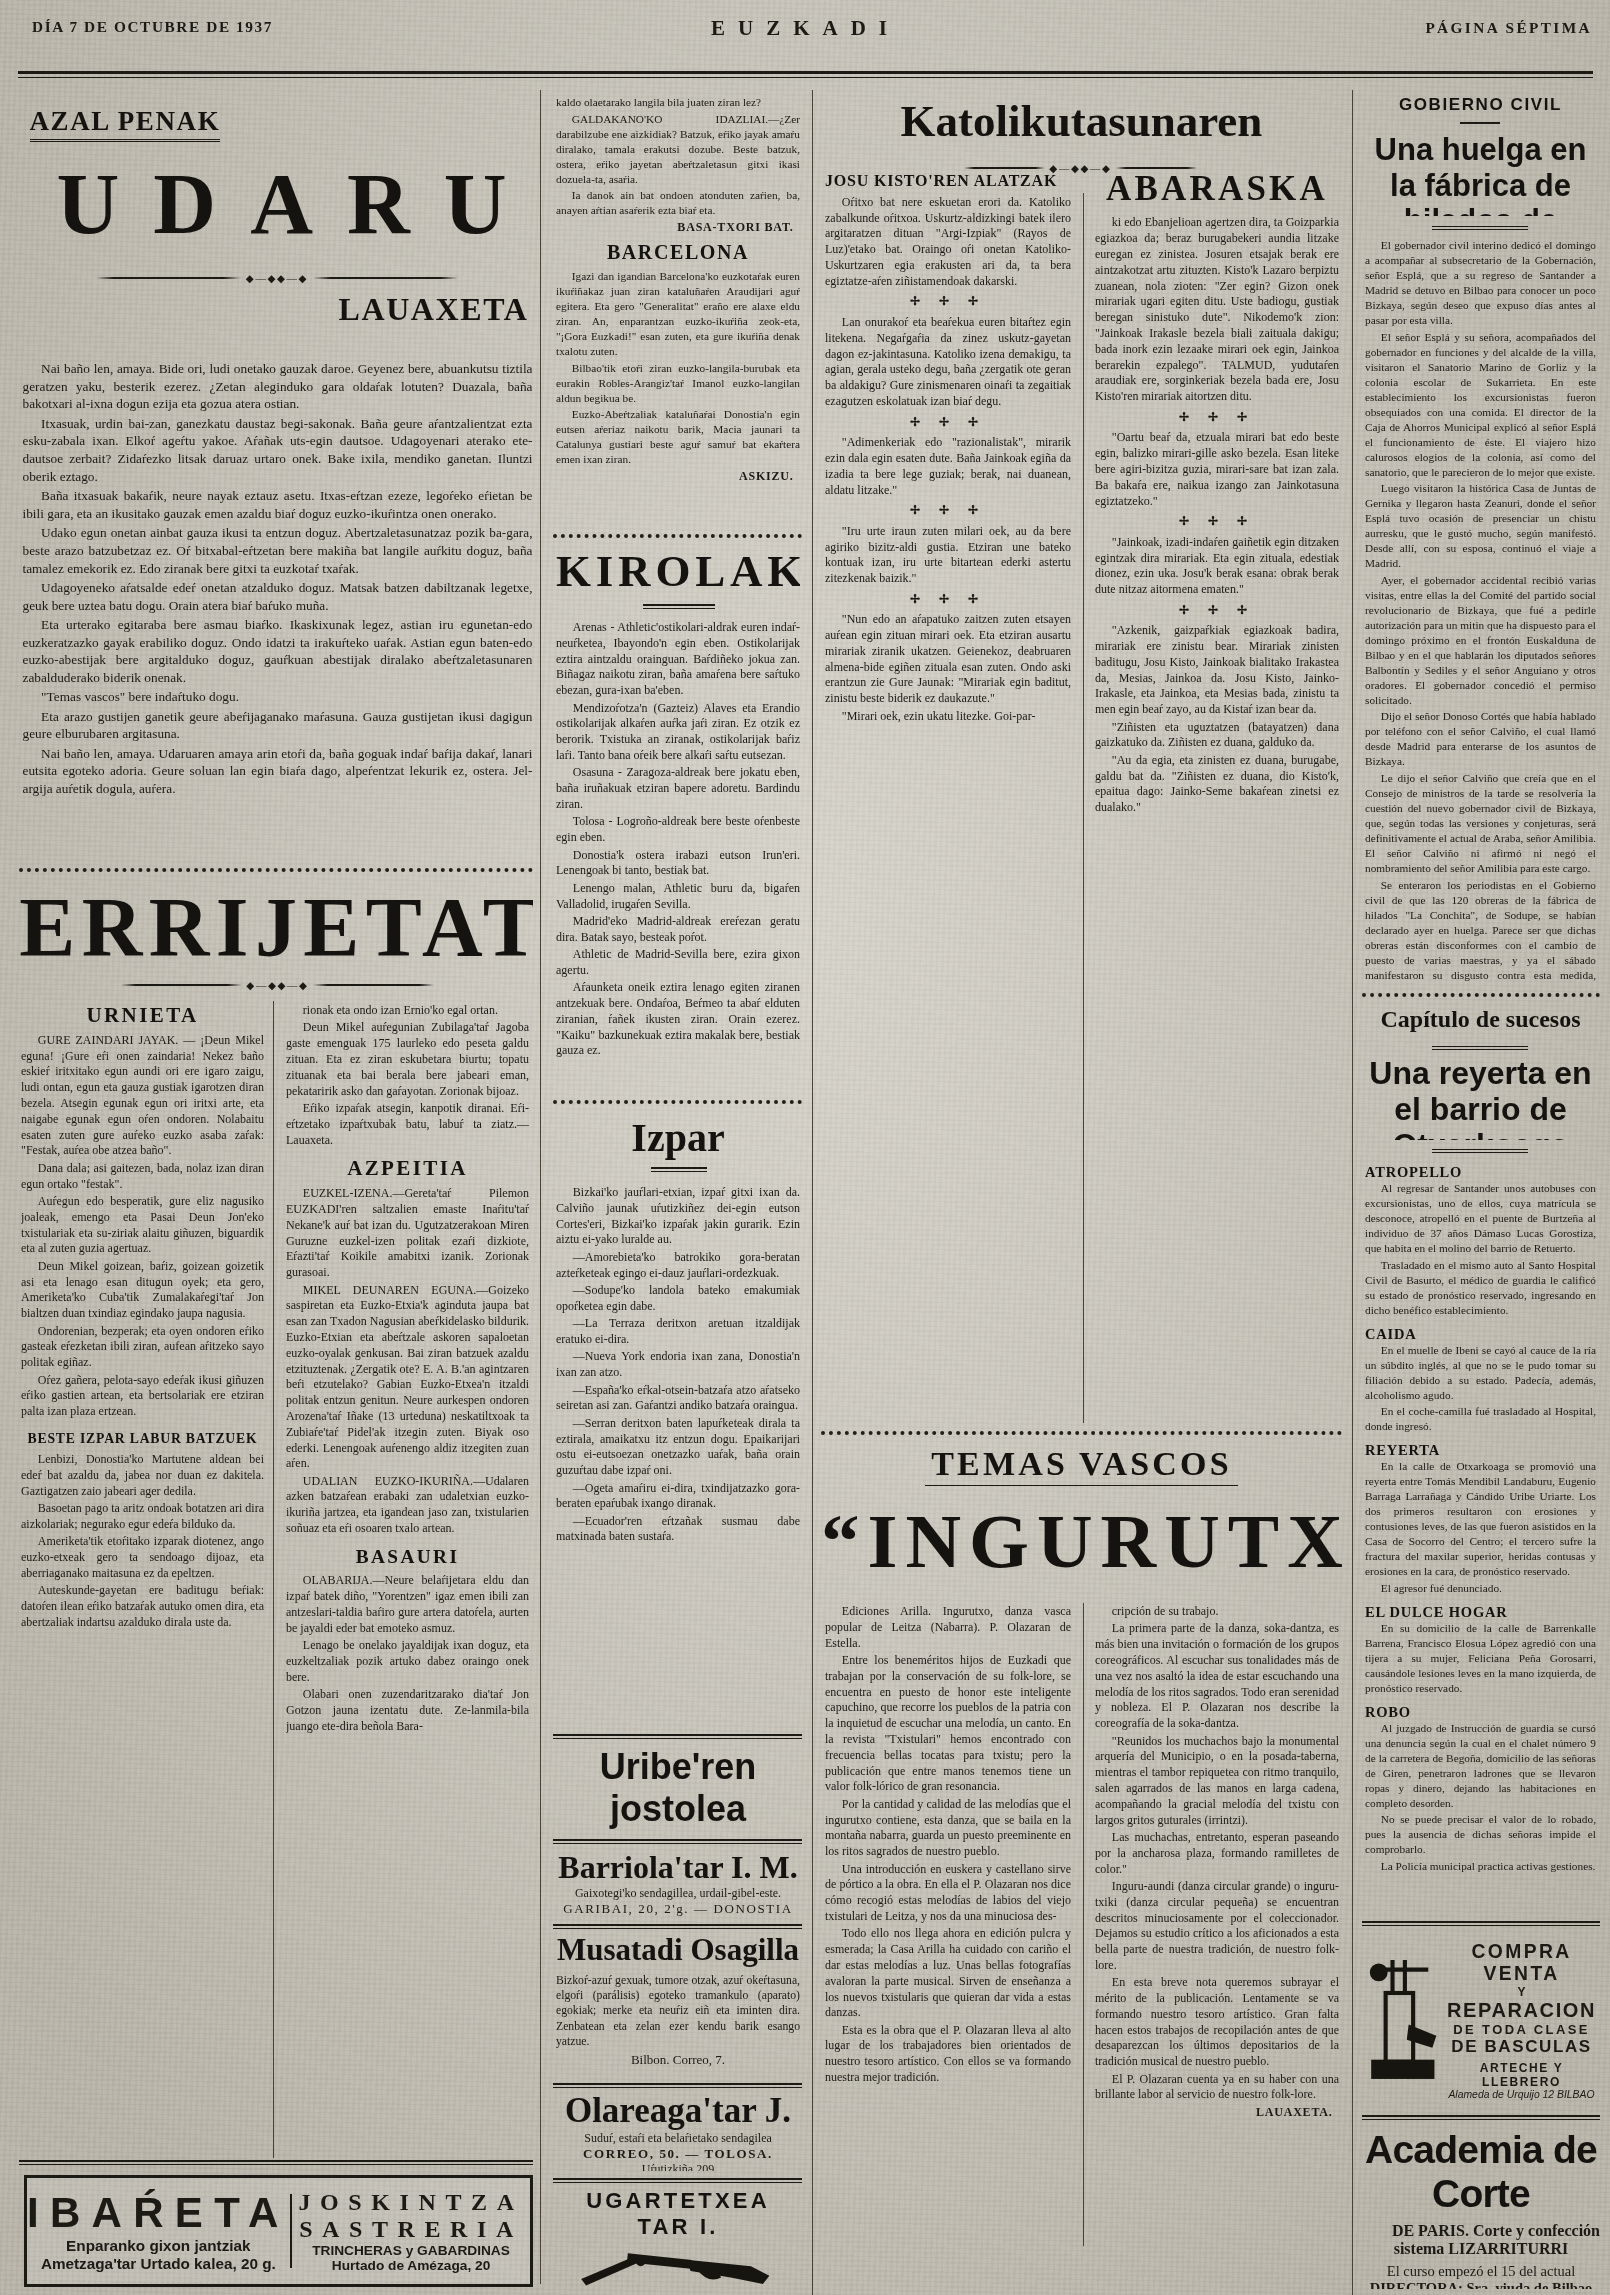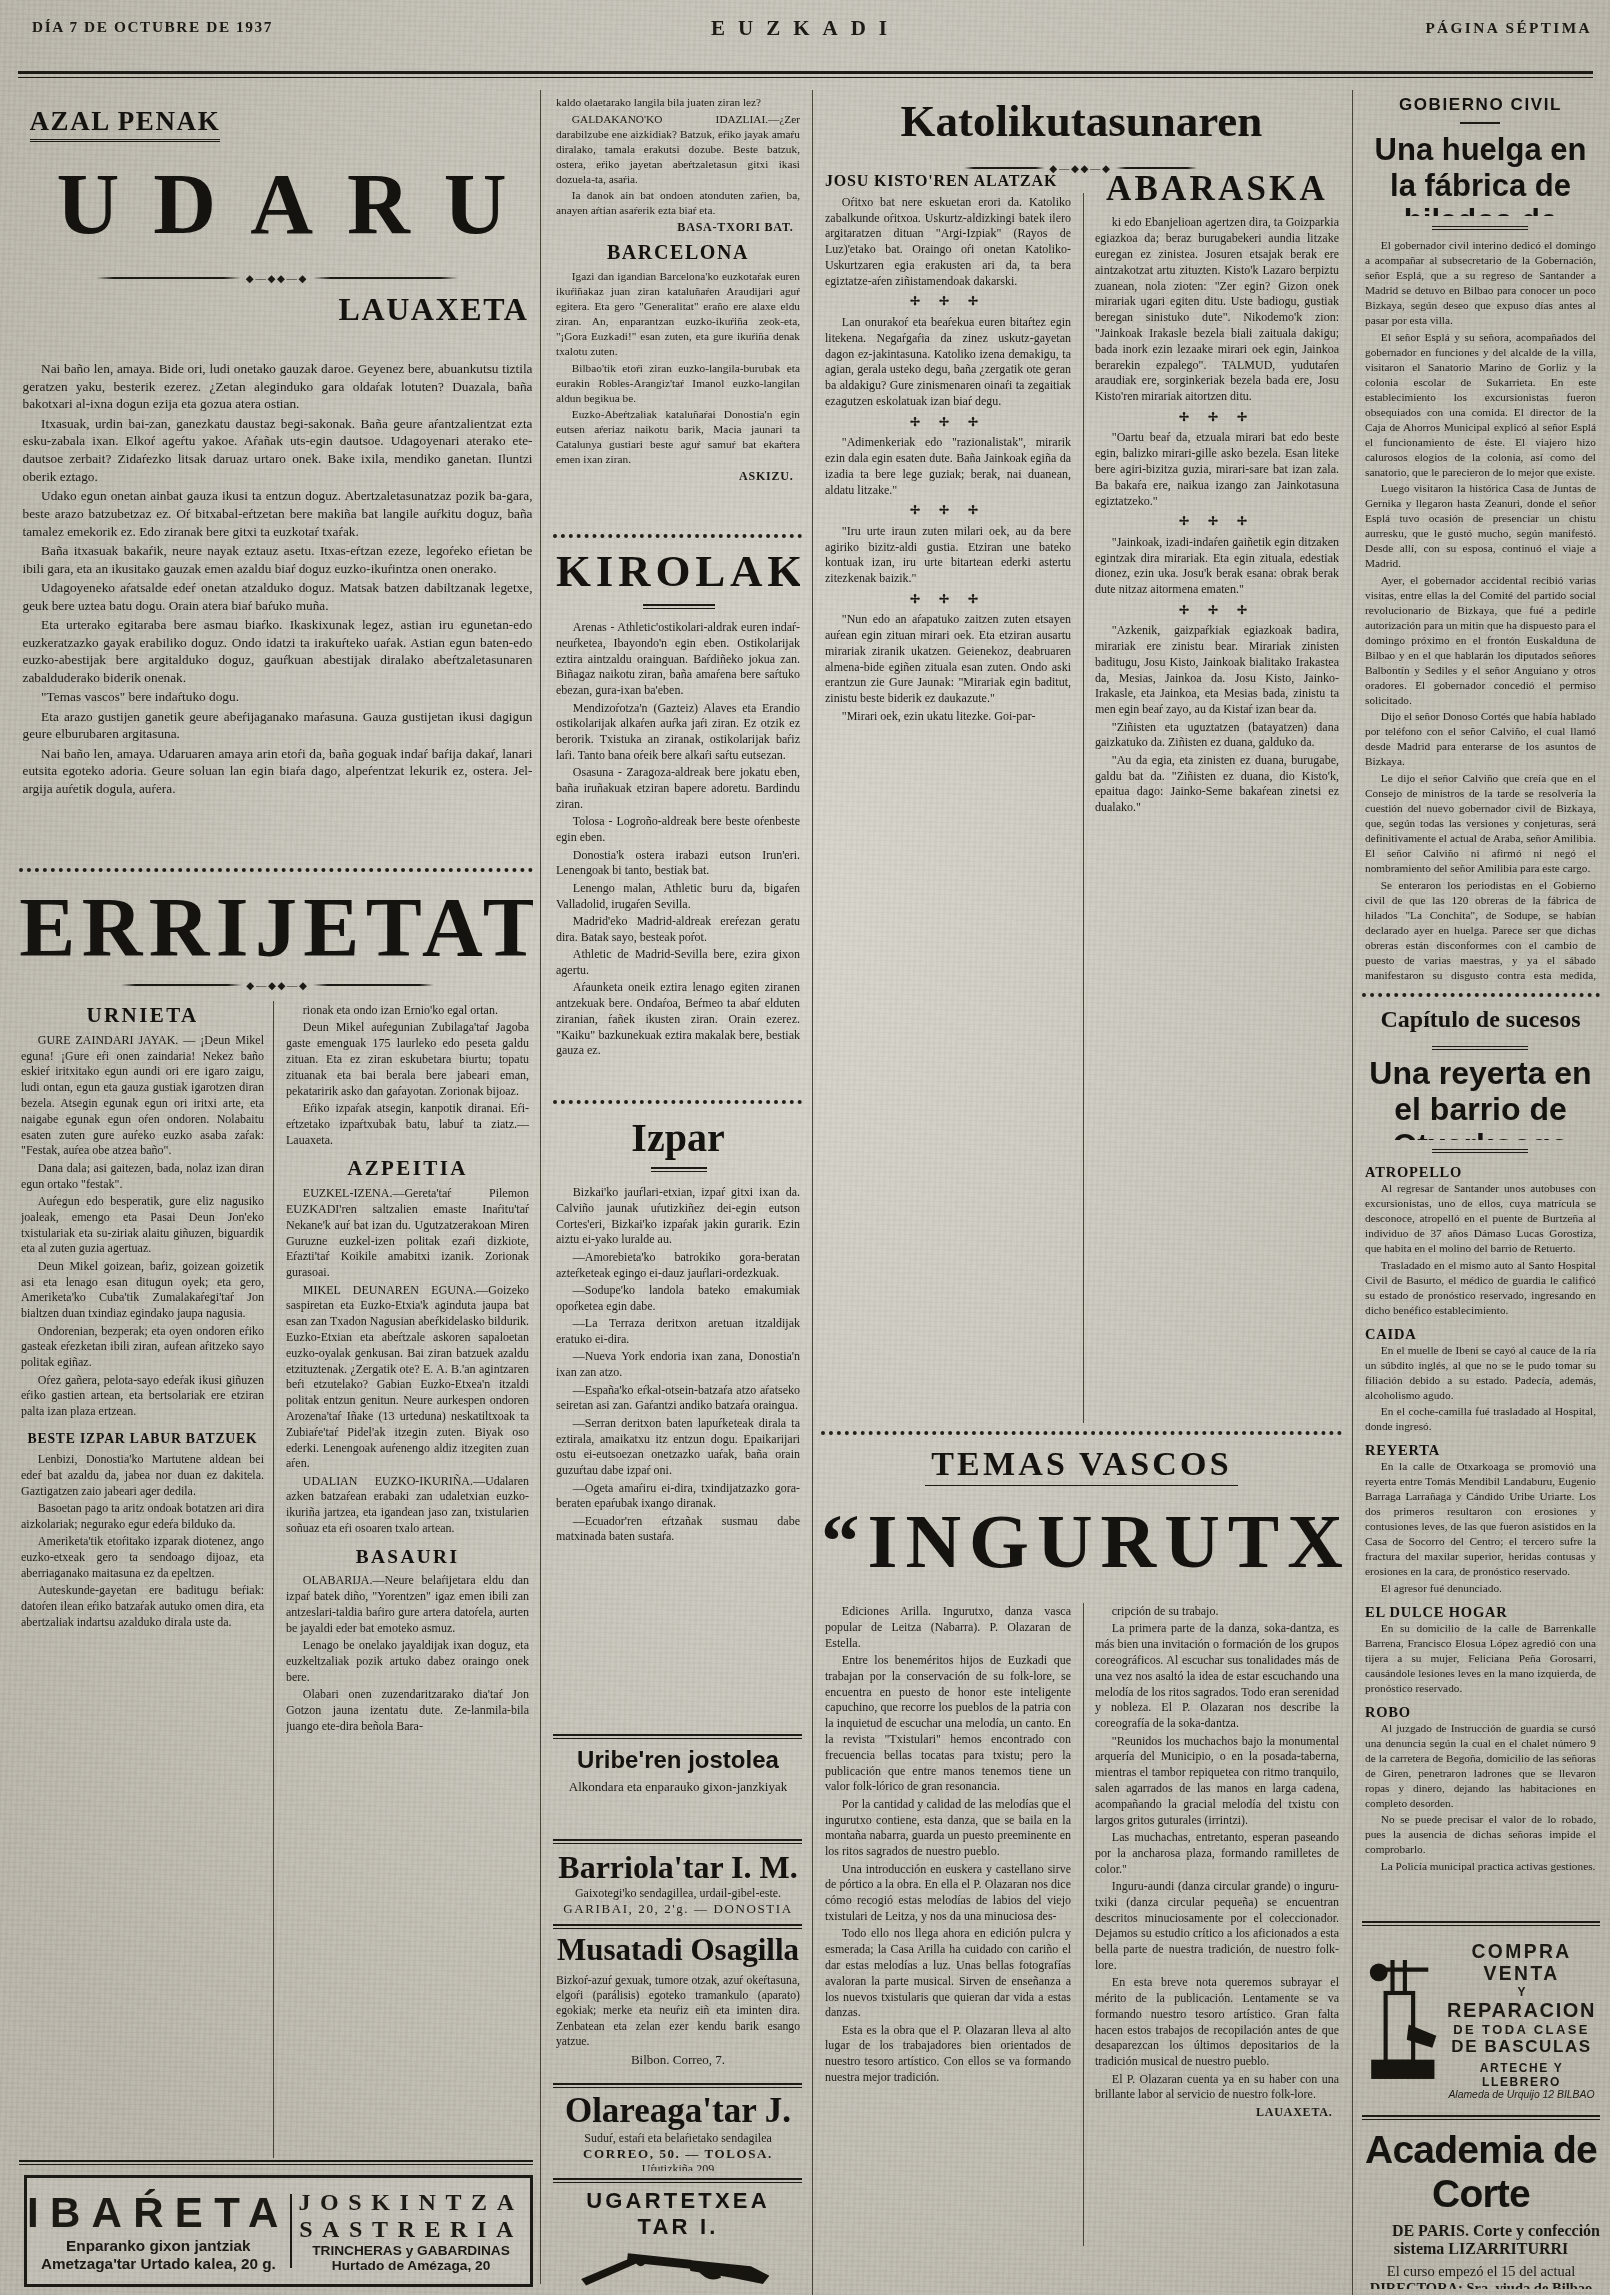--- a/index.html
+++ b/index.html
@@ -67,22 +67,22 @@
   </div>
   <div class="abs taper" style="left:96px;top:272px;width:362px;">
       <span>◆—◆◆—◆</span>
     </div>
   <div class="blk right" style="left:22.5px;top:291px;width:506px;height:39px;">
     <h2 style="font-size:32px;letter-spacing:1.6px;">LAUAXETA</h2>
   </div>
   <div class="blk body-text fs-lg" style="left:22.5px;top:360px;width:510px;height:521px;">
       <p>Nai baño len, amaya. Bide ori, ludi onetako gauzak daroe. Geyenez bere, abuankutsu tiztila geratzen yaku, besterik ezerez. ¿Zetan aleginduko gara oldaŕak lotuten? Duazala, baña bakotxari al-ixna dogun ezija eta gozua atera ostian.</p>
       <p>Itxasuak, urdin bai-zan, ganezkatu daustaz begi-sakonak. Baña geure aŕantzalientzat ezta esku-zabala ixan. Elkoŕ ageŕtu yakoe. Aŕañak uts-egin dautsoe. Udagoyenari aterako ete-dautsoe zerbait? Zidaŕezko litsak daruaz urtaro onek. Bake ixila, mendiko ganetan. Iluntzi oberik eztago.</p>
+      <p>Baña itxasuak bakaŕik, neure nayak eztauz asetu. Itxas-eŕtzan ezeze, legoŕeko eŕietan be ibili gara, eta an ikusitako gauzak emen azaldu biaŕ doguz euzko-ikuŕintza onen onerako.</p>
       <p>Udako egun onetan ainbat gauza ikusi ta entzun doguz. Abertzaletasunatzaz pozik ba-gara, beste arazo batzubetzaz ez. Oŕ bitxabal-eŕtzetan bere makiña bat langile auŕkitu doguz, baña tamalez emekorik ez. Edo ziranak bere gitxi ta euzkotaŕ txaŕak.</p>
-      <p>Baña itxasuak bakaŕik, neure nayak eztauz asetu. Itxas-eŕtzan ezeze, legoŕeko eŕietan be ibili gara, eta an ikusitako gauzak emen azaldu biaŕ doguz euzko-ikuŕintza onen onerako.</p>
       <p>Udagoyeneko aŕatsalde edeŕ onetan atzalduko doguz. Matsak batzen dabiltzanak legetxe, geuk bere uztea batu dogu. Orain atera biaŕ baŕuko muña.</p>
       <p>Eta urterako egitaraba bere asmau biaŕko. Ikaskixunak legez, astian iru egunetan-edo euzkeratzazko gayak erabiliko doguz. Ondo idatzi ta irakuŕteko uaŕak. Astian egun baten-edo euzko-abestijak bere argitalduko doguz, gauŕkuan abestijak diralako abeŕtzaletasunaren zabalduderako biderik onenak.</p>
       <p>"Temas vascos" bere indaŕtuko dogu.</p>
       <p>Eta arazo gustijen ganetik geure abeŕijaganako maŕasuna. Gauza gustijetan ikusi dagigun geure elburubaren argitasuna.</p>
       <p>Nai baño len, amaya. Udaruaren amaya arin etoŕi da, baña goguak indaŕ baŕija dakaŕ, lanari eutsita egoteko adoria. Geure soluan lan egin biaŕa dago, alpeŕentzat lekurik ez, ostera. Jel-argija auŕetik dogula, auŕera.</p>
     </div>
 
   <div class="dotsep" style="left:19.3px;top:868px;width:514px;"></div>
   <div class="blk center" style="left:19.3px;top:879px;width:514px;height:95px;">
     <h1 style="font-size:84px;letter-spacing:6.4px;">ERRIJETATIK</h1>
@@ -193,21 +193,21 @@
       <p>—La Terraza deritxon aretuan itzaldijak eratuko ei-dira.</p>
       <p>—Nueva York endoria ixan zana, Donostia'n ixan zan atzo.</p>
       <p>—España'ko eŕkal-otsein-batzaŕa atzo aŕatseko seiretan asi zan. Gaŕantzi andiko batzaŕa oraingua.</p>
       <p>—Serran deritxon baten lapuŕketeak dirala ta eztirala, amaikatxu itz entzun dogu. Epaikarijari ostu ei-eutsoezan onetzazko uaŕak, baña orain guzuŕtau dabe izpaŕ oni.</p>
       <p>—Ogeta amaŕiru ei-dira, txindijatzazko gora-beraten epaŕubak ixango diranak.</p>
       <p>—Ecuador'ren eŕtzañak susmau dabe matxinada baten sustaŕa.</p>
     </div>
 
   <div class="heavyrule" style="left:553px;top:1734px;width:249px;"></div>
   <div class="blk center" style="left:556px;top:1746px;width:244px;height:87px;">
-    <h2 class="sans" style="font-size:24px;text-align:center;">Uribe'ren jostolea</h2>
+    <h2 class="sans" style="font-size:36px;text-align:center;">Uribe'ren jostolea</h2>
     <div class="t1" style="font-size:13px;margin-top:4.8px;">Alkondara eta enparauko gixon-janzkiyak</div>
 
   </div>
   <div class="heavyrule" style="left:553px;top:1839px;width:249px;"></div>
 
   <div class="blk center" style="left:556px;top:1849px;width:244px;height:71px;">
     <h2 style="font-size:32px;">Barriola'tar I. M.</h2>
     <div style="font-size:12px;">Gaixotegi'ko sendagillea, urdail-gibel-este.</div>
     <div style="font-size:13px;letter-spacing:1.6px;">GARIBAI, 20, 2'g.  —  DONOSTIA</div>
   </div>

